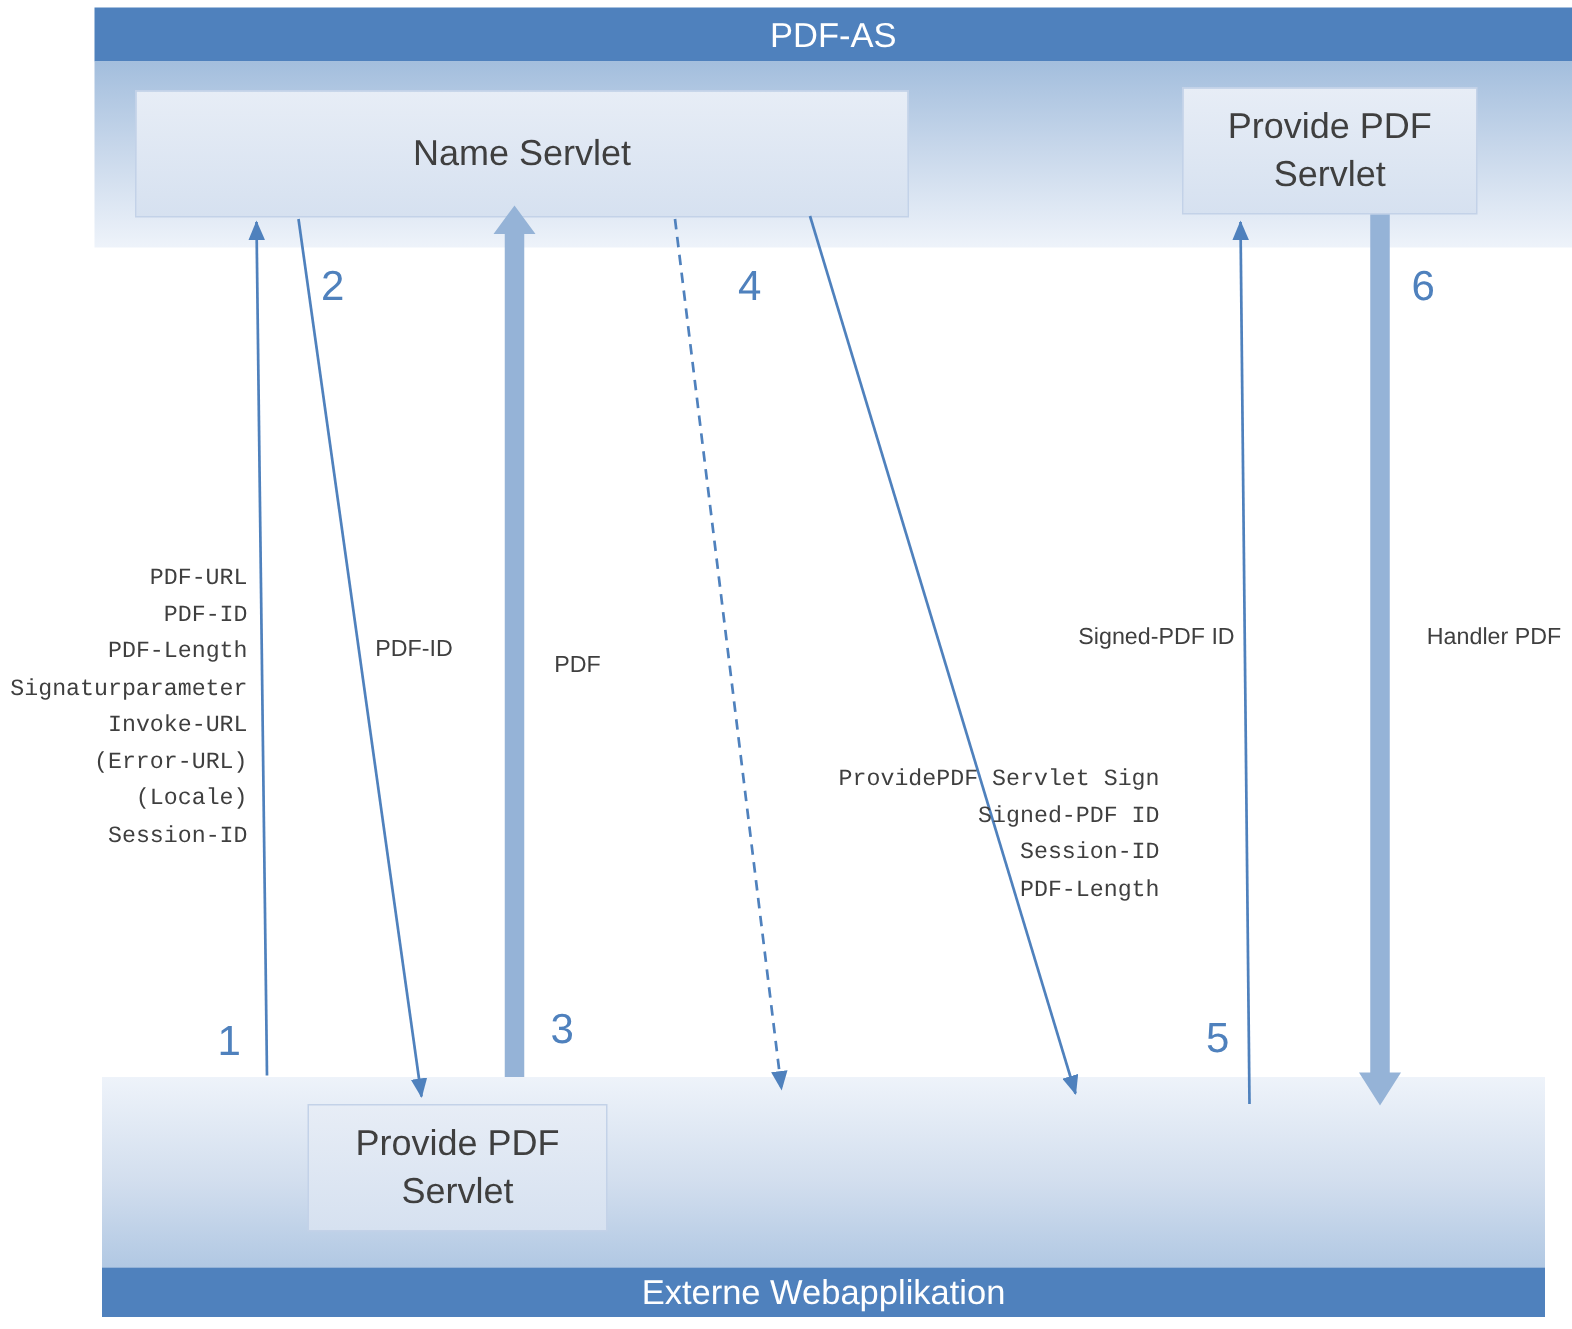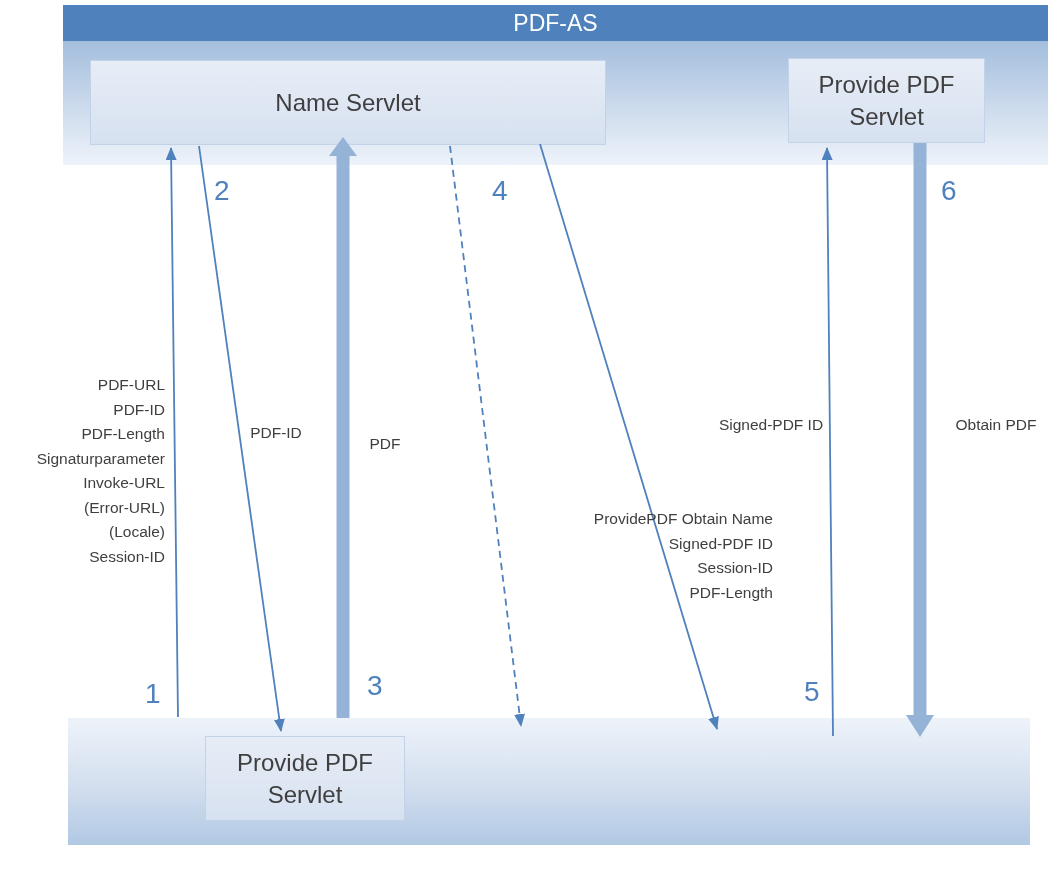--- a/index.html
+++ b/index.html
@@ -19,21 +19,21 @@
   .band-bottom{position:absolute;left:68px;top:718px;width:962px;height:127px;
     background:linear-gradient(180deg,#eef3fa 0%,#d2deee 55%,#b1c8e3 100%);z-index:1;}
   .node{position:absolute;background:linear-gradient(180deg,#e7edf6 0%,#d6e1f0 100%);
     border:1px solid #c3d2e8;display:flex;align-items:center;justify-content:center;
     text-align:center;font-size:24px;color:var(--text-dark);line-height:1.3;
     white-space:pre-line;z-index:2;}
   .node.gray{color:var(--error-text-gray);}
   .num{position:absolute;font-size:28px;color:var(--number-blue);z-index:6;}
   .lbl{position:absolute;font-size:15.5px;color:var(--text-dark);white-space:pre-line;
     line-height:24.5px;z-index:6;}
-  .lbl.right{text-align:right;}
+  .lbl.right{text-align:right;font-family:Liberation Mono, monospace;}
   .lbl.center{text-align:center;}
   svg.arrows{position:absolute;left:0;top:0;z-index:4;pointer-events:none;}
   .thin{stroke:var(--arrow-blue);stroke-width:1.8;fill:none;}
   .dashed{stroke-dasharray:7 5;}
   .thick{fill:var(--thick-arrow);stroke:none;}
 </style>
 </head>
 <body>
 
 <div class="canvas">
@@ -45,20 +45,23 @@
 
   <div class="node" style="left:90px;top:60px;width:516px;height:85px">
     <span>Name Servlet</span>
   </div>
   <div class="node" style="left:788px;top:58px;width:197px;height:85px">
     <span>Provide PDF
 Servlet</span>
   </div>
 
   <div class="band-bottom"></div>
+  <div class="bar" style="left:68px;top:845px;width:962px;height:33px">
+    <span>Externe Webapplikation</span>
+  </div>
 
   <div class="node" style="left:205px;top:736px;width:200px;height:85px">
     <span>Provide PDF
 Servlet</span>
   </div>
 
   <svg class="arrows" width="1048" height="886" viewBox="0 0 1048 886">
     <defs>
       <marker id="ah" markerUnits="userSpaceOnUse" markerWidth="13" markerHeight="11" refX="12" refY="5.5" orient="auto">
         <path d="M0,0 L13,5.5 L0,11 Z" style="fill:var(--arrow-blue)"></path>
@@ -83,20 +86,20 @@
   <div class="lbl right" style="right:883px;top:373px">PDF-URL
 PDF-ID
 PDF-Length
 Signaturparameter
 Invoke-URL
 (Error-URL)
 (Locale)
 Session-ID</div>
   <div class="lbl center" style="left:246px;top:421px;width:60px">PDF-ID</div>
   <div class="lbl center" style="left:363px;top:432px;width:44px">PDF</div>
-  <div class="lbl right" style="right:275px;top:507px">ProvidePDF Obtain Name
+  <div class="lbl right" style="right:275px;top:507px">ProvidePDF Servlet Sign
 Signed-PDF ID
 Session-ID
 PDF-Length</div>
   <div class="lbl center" style="left:701px;top:413px;width:140px">Signed-PDF ID</div>
-  <div class="lbl center" style="left:946px;top:413px;width:100px">Obtain PDF</div>
+  <div class="lbl center" style="left:946px;top:413px;width:100px">Handler PDF</div>
 
 </div>
 
 </body></html>

